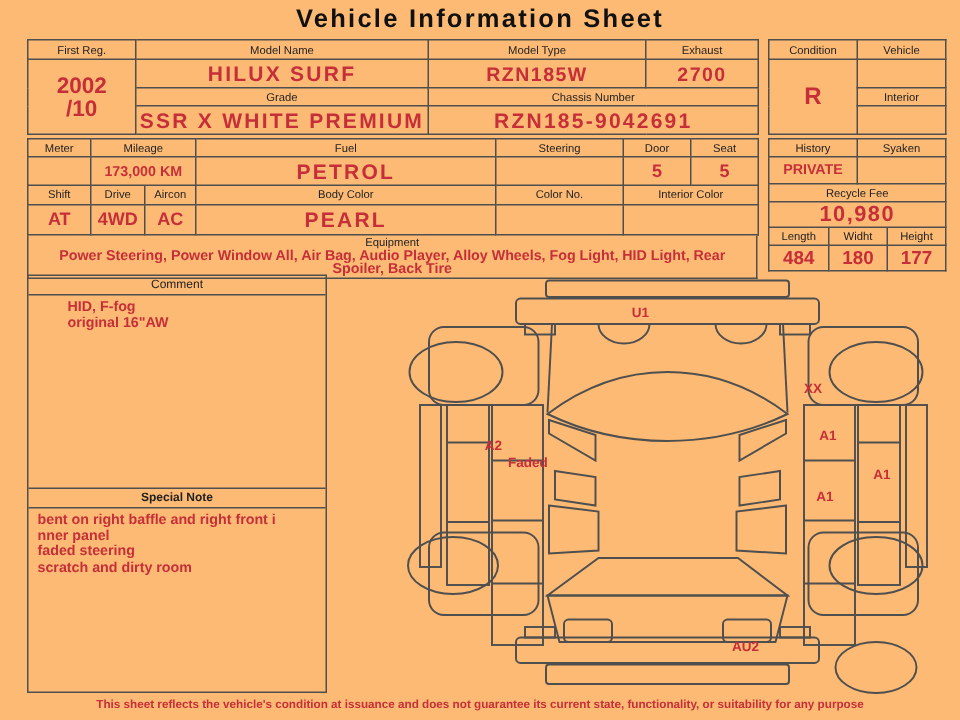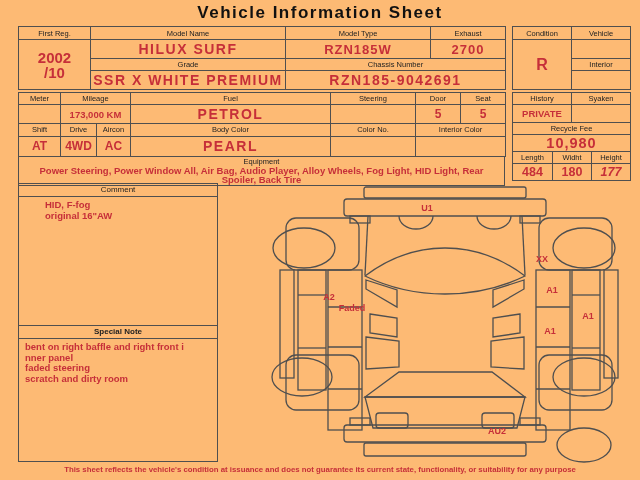--- a/index.html
+++ b/index.html
@@ -195,21 +195,21 @@
         </colgroup>
       <tbody>
           <tr style="height:11px">
         <td class="lbl">Length</td>
         <td class="lbl">Widht</td>
         <td class="lbl">Height</td>
       </tr>
       <tr style="height:17px">
         <td class="val" style="font-size:12.5px;">484</td>
         <td class="val" style="font-size:12.5px;">180</td>
-        <td class="val" style="font-size:12.5px;font-style:italic;">177</td>
+        <td class="val" style="font-size:12.5px;">177</td>
       </tr>
     </tbody>
       </table>
   </div>
 
   <div class="abs cbox" style="left:18px; top:183px;">
     <div class="chead">Comment</div>
     <div class="ctext c1">
       <div>HID, F-fog</div>
       <div>original 16"AW</div>

